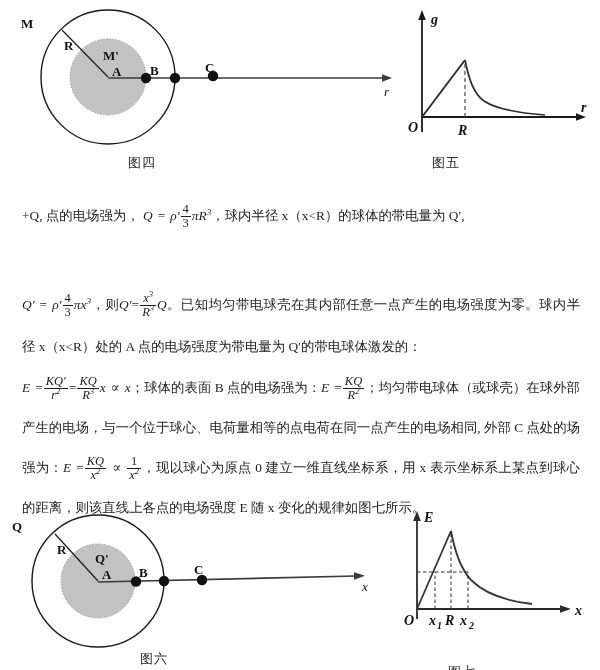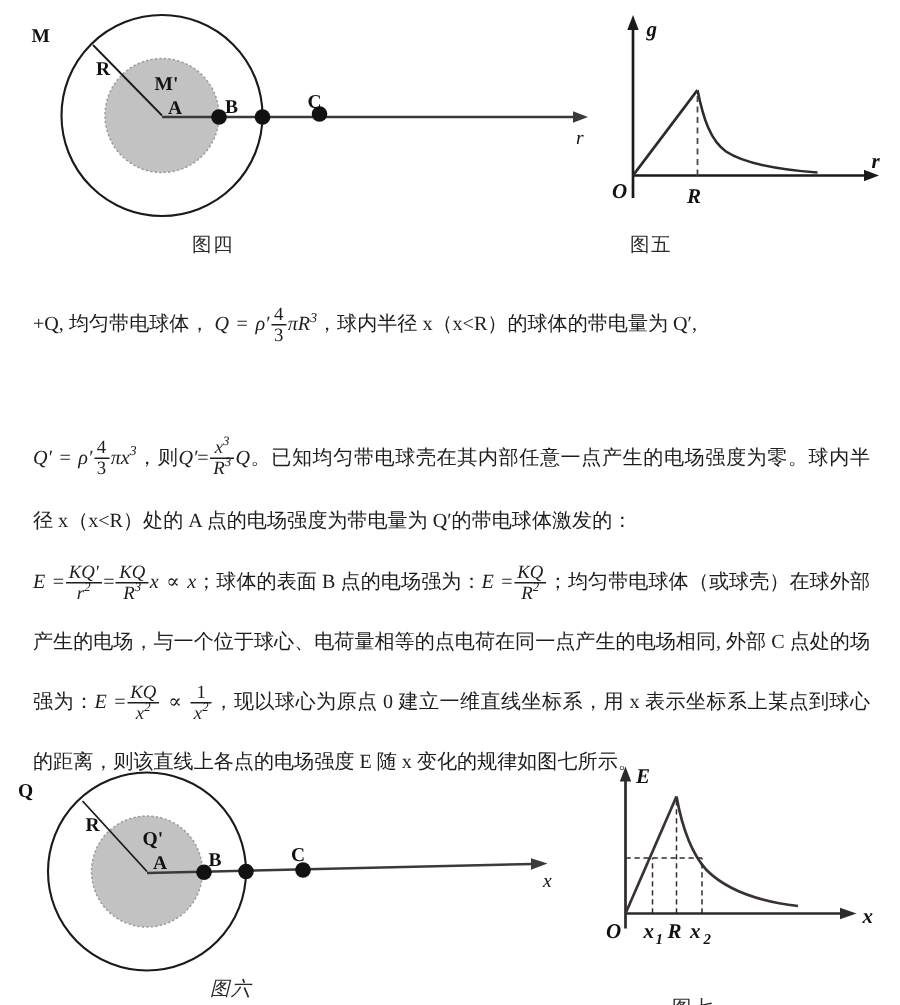--- a/index.html
+++ b/index.html
@@ -132,25 +132,25 @@
       <path d="M65,58 C69,78 74,92 84,99 C96,107 118,111 145,113" fill="none" stroke="#2b2b2b" stroke-width="1.7"></path>
 
       <line x1="65" y1="115" x2="65" y2="58" stroke="#4a4a4a" stroke-width="1.2" stroke-dasharray="4 3"></line>
 
       <text class="lbl-i" x="31" y="22">g</text>
       <text class="lbl-i" x="181" y="110">r</text>
       <text class="lbl-i" x="8" y="130">O</text>
       <text class="lbl-i" x="58" y="133">R</text>
     </svg>
   </div>
-  <div class="caption" style="left:420px;top:154px;">图五</div>
+  <div class="caption" style="left:432px;top:154px;">图五</div>
 
   <div class="body-text">
     <p style="line-height:40px;">
-      <span>+Q, 均匀带电球体，</span>
+      <span>+Q, 点的电场强为，</span>
       <span class="eqbox"><span class="m">Q</span><span class="sp"></span><span>=</span><span class="sp"></span><span class="m">ρ′</span><span class="frac"><span class="num">4</span><span class="den">3</span></span><span class="m">πR</span><sup class="s m">3</sup></span><span>，球内半径 x（x&lt;R）的球体的带电量为 Q′,</span>
     </p>
     <p style="line-height:42px;margin-top:48px;">
       <span class="eqbox"><span class="m">Q′</span><span class="sp"></span><span>=</span><span class="sp"></span><span class="m">ρ′</span><span class="frac"><span class="num">4</span><span class="den">3</span></span><span class="m">πx</span><sup class="s m">3</sup></span><span>，则</span><span class="eqbox"><span class="m">Q′</span><span>=</span><span class="frac"><span class="num"><span class="m">x</span><sup class="s m">3</sup></span><span class="den"><span class="m">R</span><sup class="s m">3</sup></span></span><span class="m">Q</span></span><span>。</span><span>已知均匀带电球壳在其内部任意一点产生的电场强度为零。球内半径 x（x&lt;R）处的 A 点的电场强度为带电量为 Q′的带电球体激发的：</span>
     </p>
     <p style="line-height:40px;">
       <span class="eqbox"><span class="m">E</span><span class="sp"></span><span>=</span><span class="frac"><span class="num m">KQ′</span><span class="den"><span class="m">r</span><sup class="s m">2</sup></span></span><span>=</span><span class="frac"><span class="num m">KQ</span><span class="den"><span class="m">R</span><sup class="s m">3</sup></span></span><span class="m">x</span><span class="sp"></span><span>∝</span><span class="sp"></span><span class="m">x</span></span><span>；球体的表面 B 点的电场强为：</span><span class="eqbox"><span class="m">E</span><span class="sp"></span><span>=</span><span class="frac"><span class="num m">KQ</span><span class="den"><span class="m">R</span><sup class="s m">2</sup></span></span></span><span>；均匀带电球体（或球壳）在球外部产生的电场，与一个位于球心、电荷量相等的点电荷在同一点产生的电场相同, 外部 C 点处的场强为：</span><span class="eqbox"><span class="m">E</span><span class="sp"></span><span>=</span><span class="frac"><span class="num m">KQ</span><span class="den"><span class="m">x</span><sup class="s m">2</sup></span></span><span class="sp"></span><span>∝</span><span class="sp"></span><span class="frac"><span class="num">1</span><span class="den"><span class="m">x</span><sup class="s m">2</sup></span></span></span><span>，现以球心为原点 0 建立一维直线坐标系，用 x 表示坐标系上某点到球心的距离，则该直线上各点的电场强度 E 随 x 变化的规律如图七所示。</span>
     </p>
   </div>
 
@@ -166,21 +166,21 @@
       <circle cx="202" cy="72" r="5.2" fill="#111"></circle>
       <text class="lbl" x="12" y="23">Q</text>
       <text class="lbl" x="57" y="46">R</text>
       <text class="lbl" x="95" y="55">Q'</text>
       <text class="lbl" x="102" y="71">A</text>
       <text class="lbl" x="139" y="69">B</text>
       <text class="lbl" x="194" y="66">C</text>
       <text class="lbl-axis" x="362" y="83">x</text>
     </svg>
   </div>
-  <div class="caption" style="left:140px;top:650px;font-style:italic;">图六</div>
+  <div class="caption" style="left:140px;top:650px;">图六</div>
 
   <div class="fig" style="left:392px;top:505px;">
     <svg width="208" height="132" viewBox="0 0 208 132">
 
       <line x1="25" y1="114" x2="25" y2="12" stroke="#2b2b2b" stroke-width="1.8"></line>
       <polygon points="21.2,16 25,6 28.8,16" fill="#2b2b2b"></polygon>
 
       <line x1="25" y1="104" x2="170" y2="104" stroke="#2b2b2b" stroke-width="1.8"></line>
       <polygon points="168,100.2 179,104 168,107.8" fill="#2b2b2b"></polygon>
 

